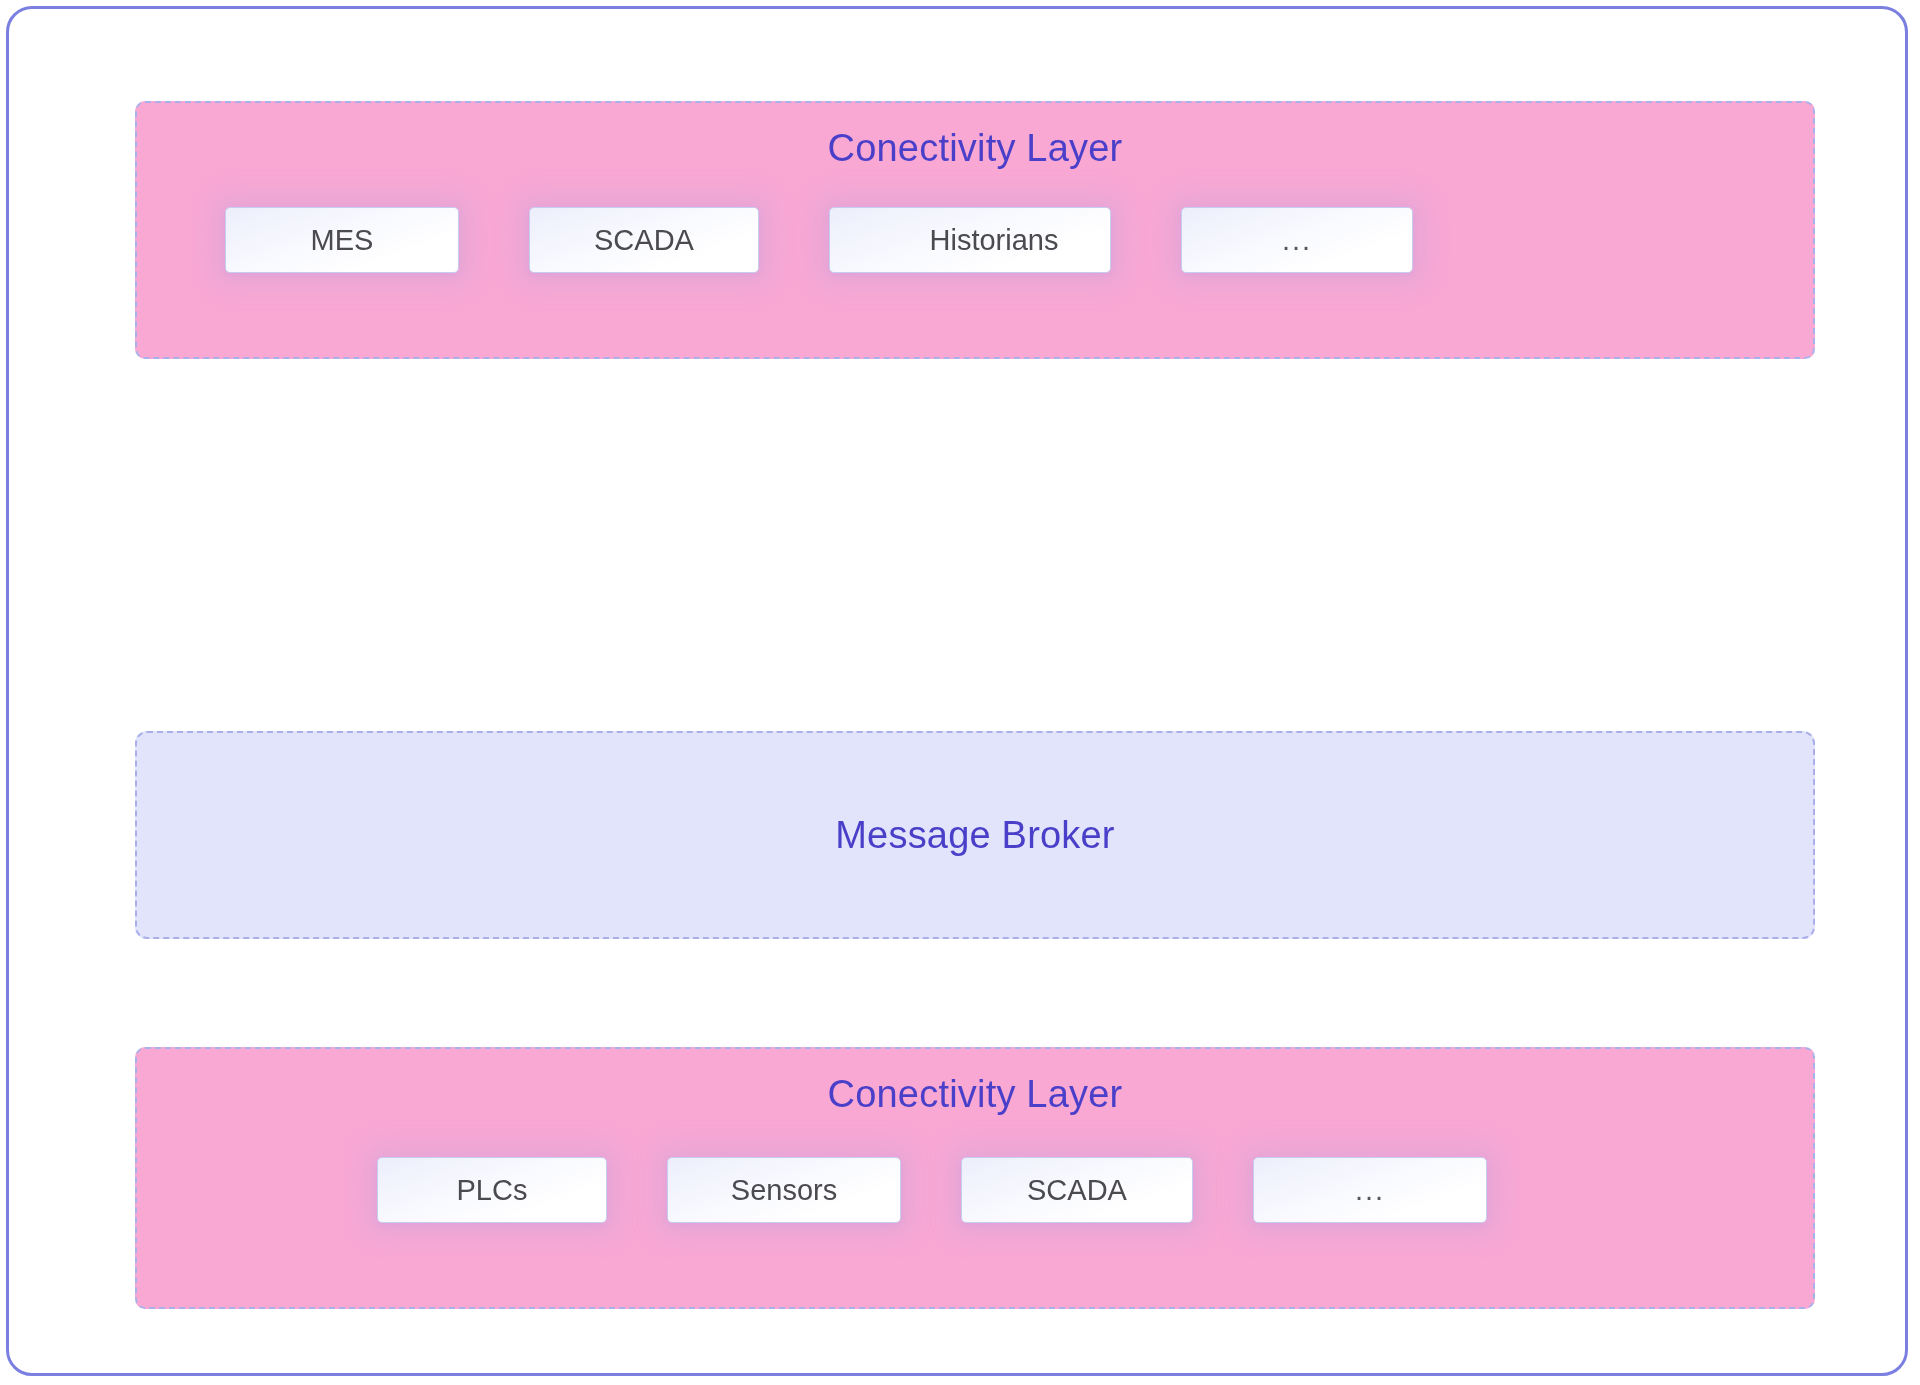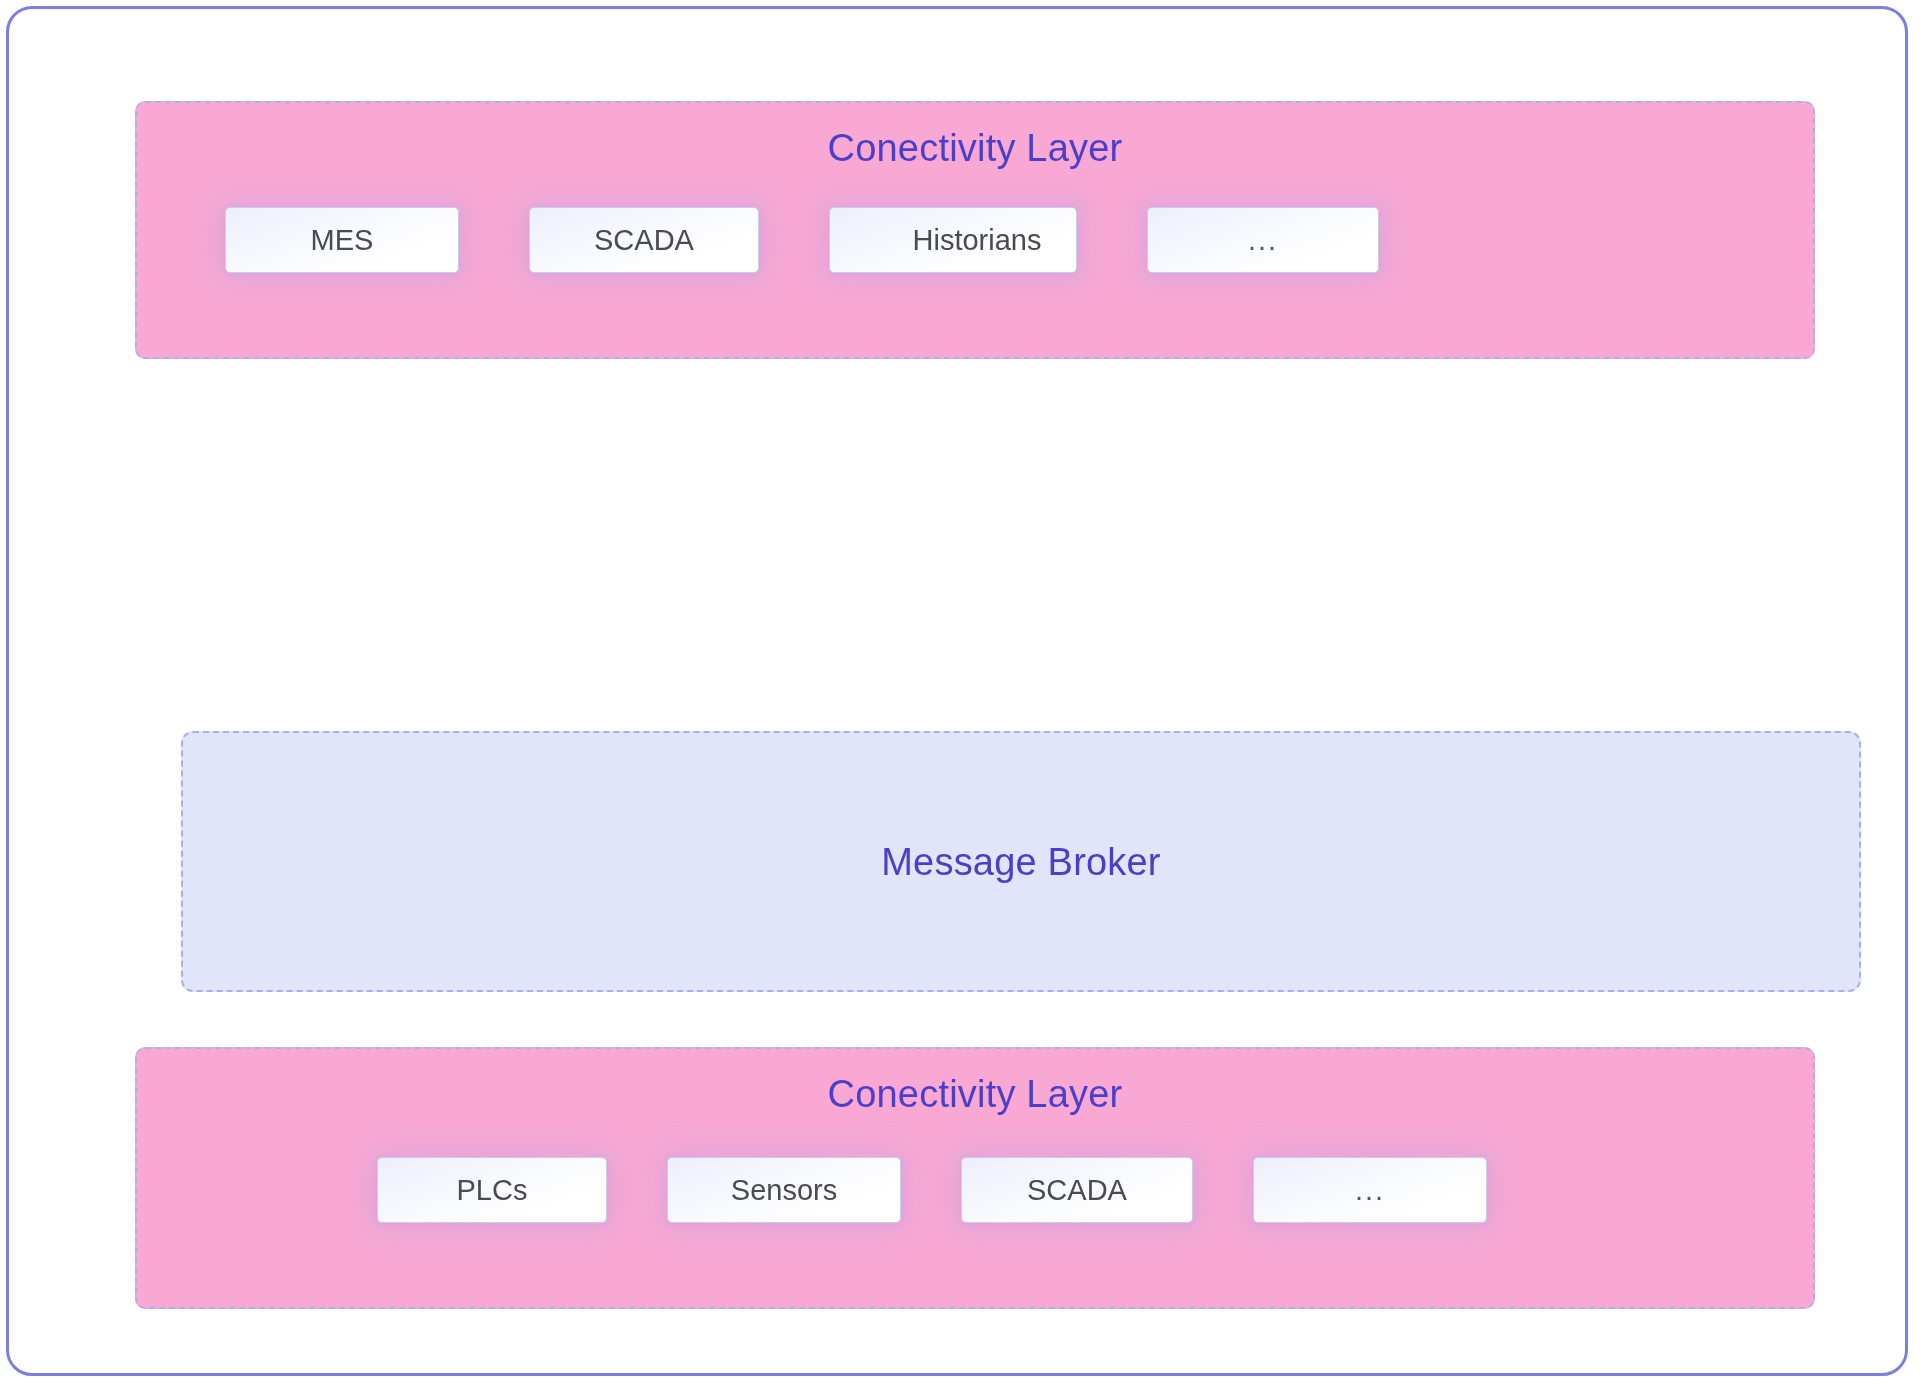--- a/index.html
+++ b/index.html
@@ -46,21 +46,21 @@
     background: #f9a8d4;
   }
   .layer.filled {
     background: #e2e4fb;
     border-color: #a9afe8;
     border-radius: 12px;
   }
 
   .layer-connect-top   { top: 92px;   height: 258px; }
   .layer-transform     { top: 406px;  height: 254px; }
-  .layer-broker        { top: 722px;  height: 261px; margin-left: 46px; }
+  .layer-broker        { top: 722px;  height: 208px; }
   .layer-connect-bot   { top: 1038px; height: 262px; }
 
   
   .layer-title {
     position: absolute;
     left: 0;
     width: 100%;
     text-align: center;
     color: #4a3fc8;
     font-size: 38px;
@@ -109,21 +109,21 @@
     justify-content: center;
     color: #4a4a4f;
     font-size: 29px;
     font-weight: 400;
     white-space: nowrap;
   }
 
   .node.w-erp        { width: 232px; }
   .node.w-mes        { width: 234px; }
   .node.w-scada-top  { width: 230px; }
-  .node.w-hist       { width: 248px; padding-left: 48px; }
+  .node.w-hist       { width: 282px; padding-left: 48px; }
   .node.w-dots-top   { width: 232px; }
 
   .node.w-plcs       { width: 230px; }
   .node.w-sensors    { width: 234px; }
   .node.w-scada-bot  { width: 232px; }
   .node.w-dots-bot   { width: 234px; }
 
   .node.dots {
     font-size: 29px;
     color: #55565c;

